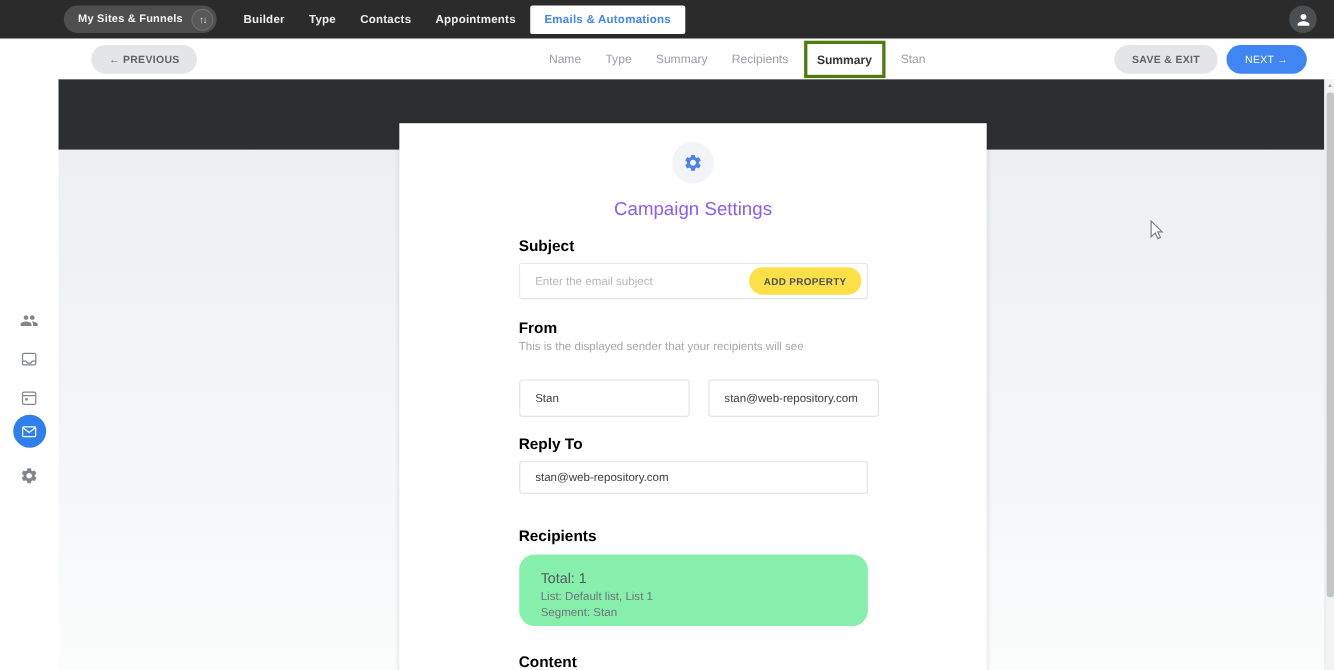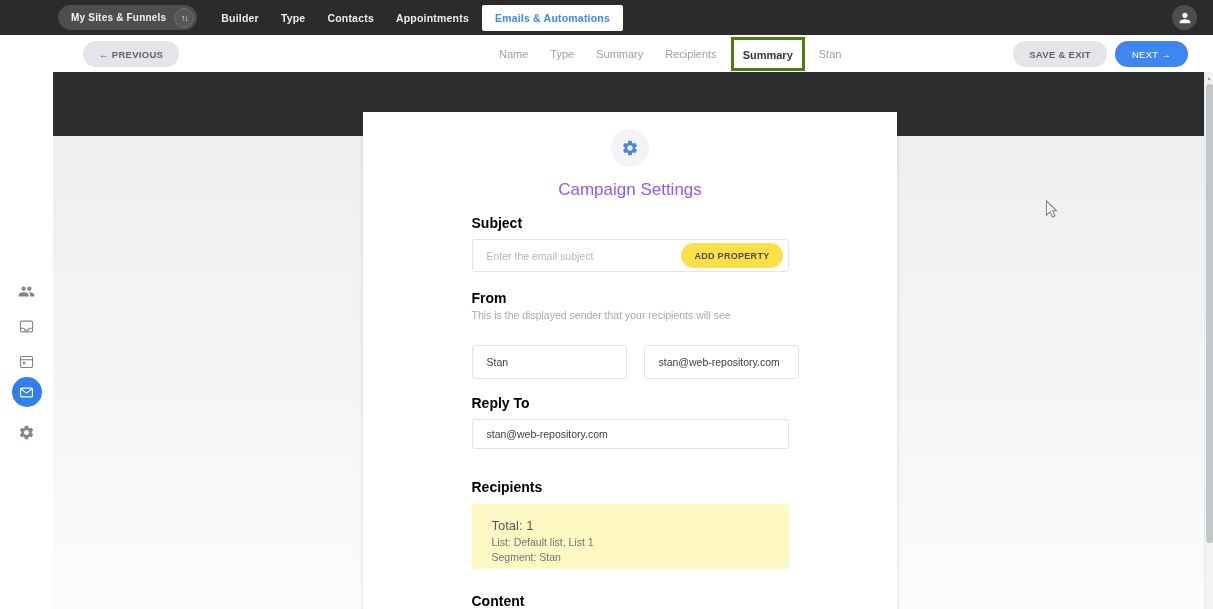--- a/index.html
+++ b/index.html
@@ -77,21 +77,21 @@
           font-family:"Liberation Sans",sans-serif; font-size:9px; font-weight:600;
           letter-spacing:.3px; padding:0 13px; cursor:pointer; white-space:nowrap; }
 
   .from-row { margin-top:24px; display:flex; gap:17px; }
   .text-input { border:1px solid #e1e2e4; border-radius:3px; height:34px; padding:0 14px;
                 font-family:"Liberation Sans",sans-serif; font-size:10.5px; color:#3c4043;
                 outline:none; background:#fff; width:100%; }
   .from-row .text-input { width:155px; }
   .reply-input { height:30px; margin-top:8px; }
 
-  .gray-panel { margin-top:9px; background:#fef9c3; border-radius:2px; }
+  .gray-panel { margin-top:9px; background:#86efac; border-radius:14px; }
   .recipients-panel { height:65px; padding:14px 20px 0; }
   .recipients-total { font-size:13px; color:#55585c; }
   .recipients-line { font-size:10.5px; color:#6f7479; margin-top:4px; line-height:11px; }
 
   
   .cursor { position:absolute; left:1045px; top:200px; z-index:50; pointer-events:none; }
 
   
   .vscroll { position:absolute; top:72px; right:0; width:9px; height:537px; background:#f3f3f3;
              z-index:40; border-left:1px solid #e8e8e8; }

